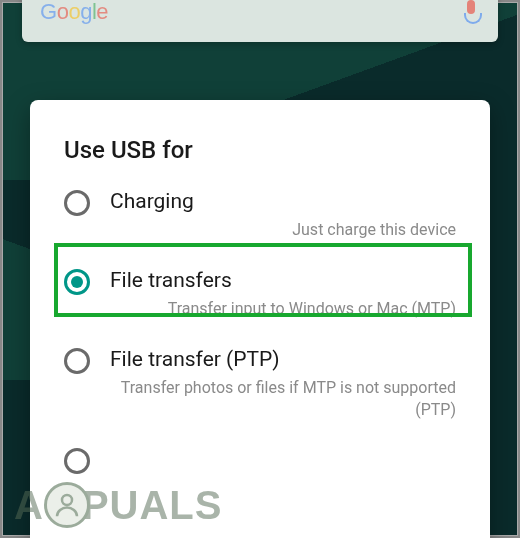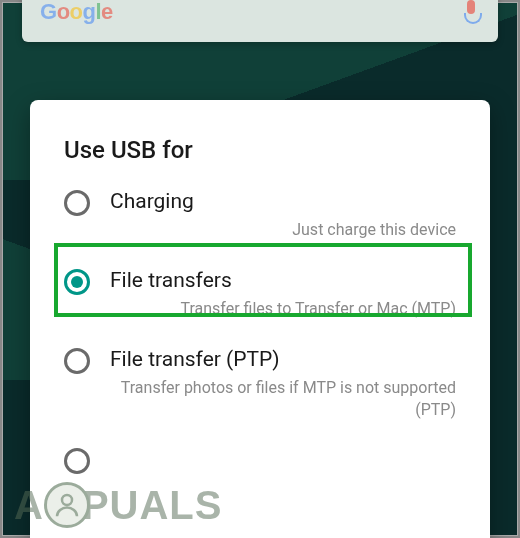--- a/index.html
+++ b/index.html
@@ -33,21 +33,21 @@
       background: #dbe5e0;
       border-radius: 6px;
       box-shadow: 0 2px 6px rgba(0,0,0,0.25);
       display: flex;
       align-items: center;
       padding: 0 18px;
       z-index: 1;
     }
     .google-logo {
       font-family: Arial, sans-serif;
-      font-weight: bold;
+      font-weight: normal;
       font-size: 22px;
       letter-spacing: -0.5px;
       opacity: 0.55;
     }
     .google-logo .g1 { color: #4285F4; }
     .google-logo .o1 { color: #EA4335; }
     .google-logo .o2 { color: #FBBC05; }
     .google-logo .g2 { color: #4285F4; }
     .google-logo .l1 { color: #34A853; }
     .google-logo .e1 { color: #EA4335; }
@@ -191,21 +191,21 @@
     <div class="option-text">
       <div class="option-label">Charging</div>
       <div class="option-desc">Just charge this device</div>
     </div>
   </div>
 
   <div class="option">
     <div class="radio selected"></div>
     <div class="option-text">
       <div class="option-label">File transfers</div>
-      <div class="option-desc">Transfer files to Transfer or Mac (MTP)</div>
+      <div class="option-desc">Transfer input to Windows or Mac (MTP)</div>
     </div>
   </div>
 
   <div class="option">
     <div class="radio"></div>
     <div class="option-text">
       <div class="option-label">File transfer (PTP)</div>
       <div class="option-desc">Transfer photos or files if MTP is not supported (PTP)</div>
     </div>
   </div>

